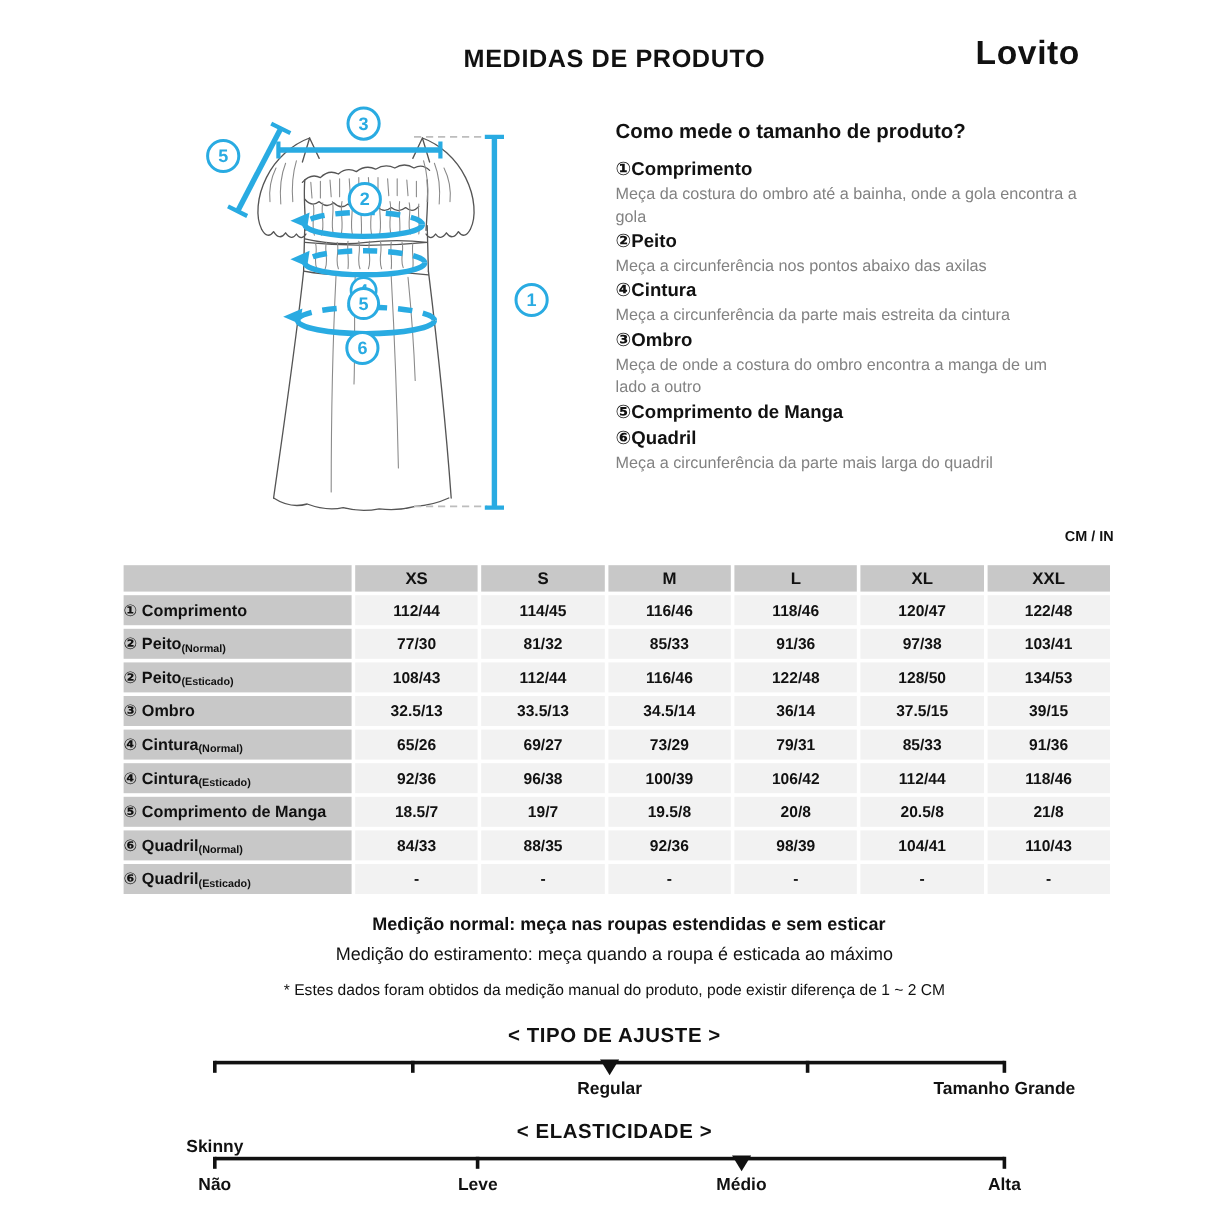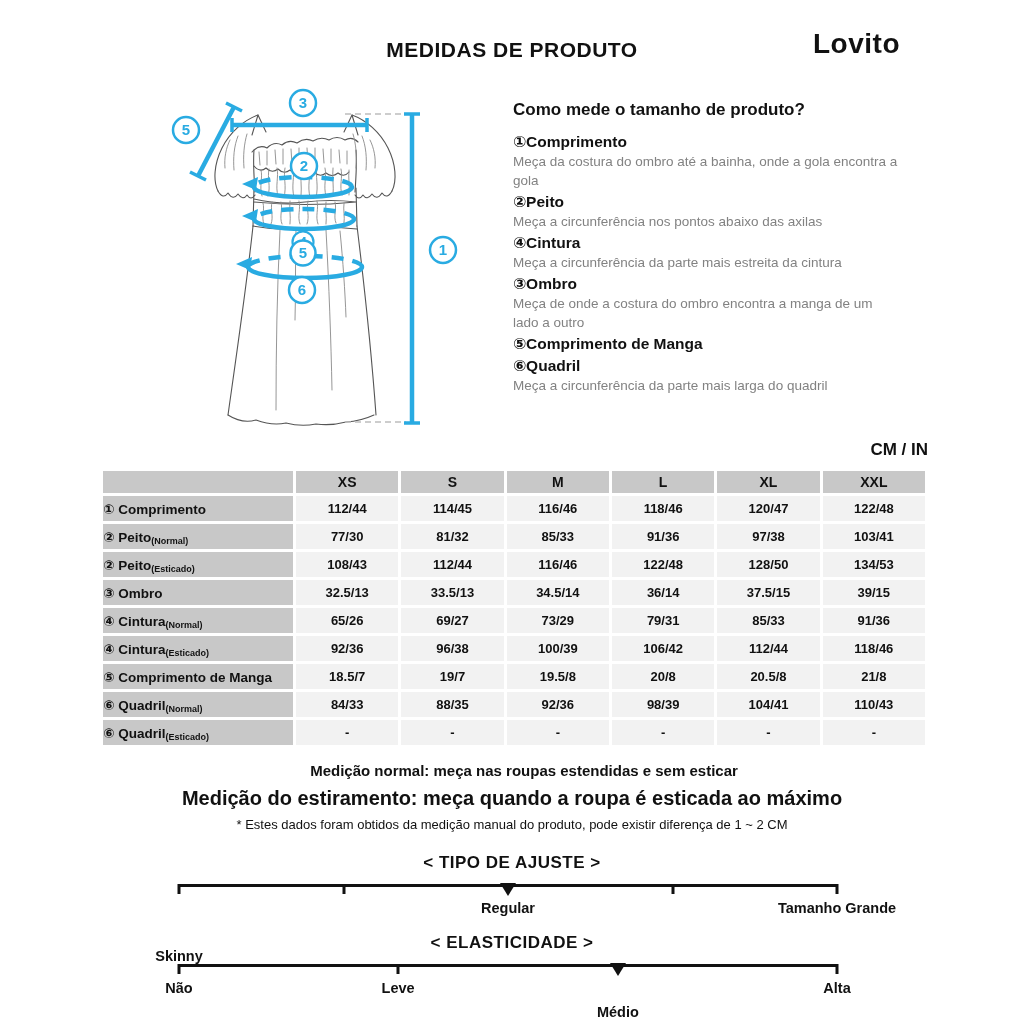--- a/index.html
+++ b/index.html
@@ -29,35 +29,35 @@
   .mcap{stroke-width:3.5;}
   .mdash{stroke-width:4.5;stroke-dasharray:12 9;}
   .gdash{stroke:#bdbdbd;stroke-width:1.5;stroke-dasharray:6 4;fill:none;}
   .callout{fill:#fff;stroke:var(--accent);stroke-width:2.5;}
   .callout-num{fill:var(--accent);font-size:15px;font-weight:700;text-anchor:middle;
     font-family:"Liberation Sans",sans-serif;}
   .guide{position:absolute;left:513px;top:100px;width:400px;}
   .guide-heading{font-size:17px;font-weight:700;margin-bottom:12px;}
   .guide-label{font-size:15.5px;font-weight:700;line-height:20px;margin-top:2px;}
   .guide-desc{font-size:13.5px;color:var(--desc);line-height:19px;max-width:385px;}
-  .units{position:absolute;right:96px;top:440px;font-size:17px;font-weight:700;}
+  .units{position:absolute;right:96px;top:440px;font-size:12px;font-weight:700;}
   table.size-table{
     position:absolute;left:100px;top:468px;width:828px;
     border-collapse:separate;border-spacing:3px;table-layout:fixed;
   }
   table.size-table th,table.size-table td{padding:0;margin:0;}
   th.corner{background:var(--th-bg);width:190px;height:22px;}
   th.col-h{background:var(--th-bg);height:22px;font-size:14px;font-weight:700;text-align:center;}
   td.label-cell{background:var(--th-bg);height:25px;font-size:13.5px;font-weight:700;
     text-align:left;padding-left:8px;white-space:nowrap;}
   td.label-cell .sub{font-size:9px;position:relative;top:2px;}
   td.val-cell{background:var(--cell-bg);height:25px;font-size:13px;font-weight:700;text-align:center;}
   .note{position:absolute;left:0;right:0;text-align:center;}
   .note-1{top:762px;font-size:15px;font-weight:700;padding-left:24px;}
-  .note-2{top:787px;font-size:20px;font-weight:700;}
+  .note-2{top:787px;font-size:15px;font-weight:400;}
   .note-3{top:817px;font-size:13px;font-weight:500;}
   .scale-title{position:absolute;left:0;right:0;text-align:center;font-size:17px;font-weight:800;letter-spacing:.5px;}
   .fit-title{top:853px;}
   .ela-title{top:933px;}
   .scale{position:absolute;left:179px;width:658px;height:40px;}
   .fit-scale{top:884px;}
   .ela-scale{top:964px;}
   .scale-line{position:absolute;left:0;right:0;top:0;height:3px;background:#111;}
   .scale-tick{position:absolute;top:0;width:3px;height:10px;background:#111;transform:translateX(-50%);}
   .scale-marker{position:absolute;top:-1px;width:0;height:0;transform:translateX(-50%);
@@ -306,17 +306,17 @@
 
   <div class="scale-title ela-title">&lt; ELASTICIDADE &gt;</div>
   <div class="scale ela-scale" id="elasticity-scale">
       <div class="scale-line"></div>
       <div class="scale-tick" style="left: 0%;"></div>
       <div class="scale-tick" style="left: 33.3%;"></div>
       <div class="scale-tick" style="left: 100%;"></div>
       <div class="scale-marker" style="left: 66.7%;"></div>
       <div class="scale-label" style="left: 0%;">Não</div>
       <div class="scale-label" style="left: 33.3%;">Leve</div>
-      <div class="scale-label" style="left: 66.7%; margin-top: 24px;">Médio</div>
+      <div class="scale-label" style="left: 66.7%;">Médio</div>
       <div class="scale-label" style="left: 100%;">Alta</div>
     </div>
 
 </div>
 
 </body></html>

